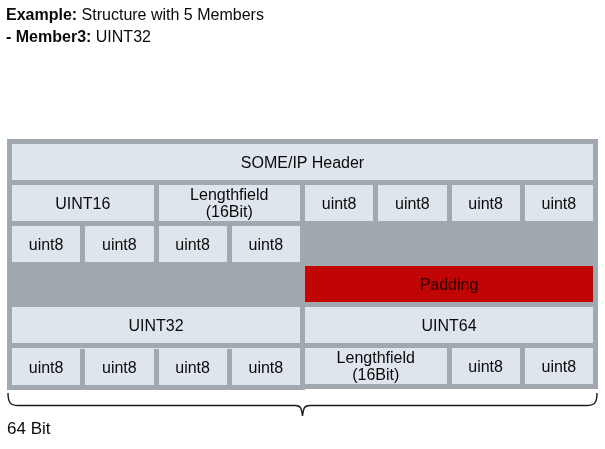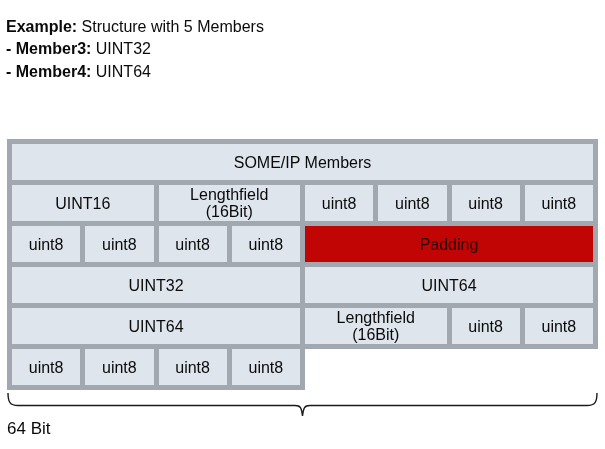--- a/index.html
+++ b/index.html
@@ -2,21 +2,21 @@
 <html><head>
 <meta charset="utf-8">
 <style>
   html,body{margin:0;padding:0;background:#ffffff;}
   body{
     width:605px;height:449px;position:relative;overflow:hidden;
     font-family:"Liberation Sans","DejaVu Sans",sans-serif;
     color:#0a0a0a;
   }
   
-  .intro{position:absolute;left:6px;top:4px;font-size:16px;line-height:22.4px;margin-top:12px;}
+  .intro{position:absolute;left:6px;top:4px;font-size:16px;line-height:22.4px;}
   .intro-line b{font-weight:bold;}
   
   .diagram-main{
     position:absolute;left:7px;top:139px;width:591px;box-sizing:border-box;
     background:var(--border-col);
     padding:5px;display:flex;flex-direction:column;gap:5px;
   }
   .drow{display:grid;grid-template-columns:repeat(8,1fr);gap:5px;}
   .diagram-partial{
     position:absolute;left:7px;top:349px;width:298px;box-sizing:border-box;
@@ -36,27 +36,26 @@
     position:absolute;left:0;top:27px;width:591px;text-align:left;
     font-size:17px;color:#0a0a0a;
   }
 </style>
 </head>
 <body style="--border-col: #a2a8af; --cell-col: #dfe5ed; --pad-col: #c10505; --pad-text-col: #2f0200;">
 
 <div class="intro">
   <div class="intro-line"><b>Example:</b> <span>Structure with 5 Members</span></div>
   <div class="intro-line"><b>- Member3:</b> <span>UINT32</span></div>
-  <div class="intro-line"><b>- Member4:</b> <span>UINT64</span></div>
 </div>
 
 <div class="diagram-main">
     <div class="drow">
       <div class="cell" style="grid-column: span 8;">
-        <div>SOME/IP Members</div>
+        <div>SOME/IP Header</div>
       </div>
     </div>
     <div class="drow">
       <div class="cell" style="grid-column: span 2;">
         <div>UINT16</div>
       </div>
       <div class="cell" style="grid-column: span 2;">
         <div>Lengthfield</div>
         <div>(16Bit)</div>
       </div>
@@ -79,21 +78,21 @@
       </div>
       <div class="cell" style="grid-column: span 1;">
         <div>uint8</div>
       </div>
       <div class="cell" style="grid-column: span 1;">
         <div>uint8</div>
       </div>
       <div class="cell" style="grid-column: span 1;">
         <div>uint8</div>
       </div>
-      <div class="cell padding-cell" style="grid-column: span 4;">
+      <div class="cell padding-cell" style="grid-column: span 4; margin-top: 40px;">
         <div>Padding</div>
       </div>
     </div>
     <div class="drow">
       <div class="cell" style="grid-column: span 4;">
         <div>UINT32</div>
       </div>
       <div class="cell" style="grid-column: span 4;">
         <div>UINT64</div>
       </div>

